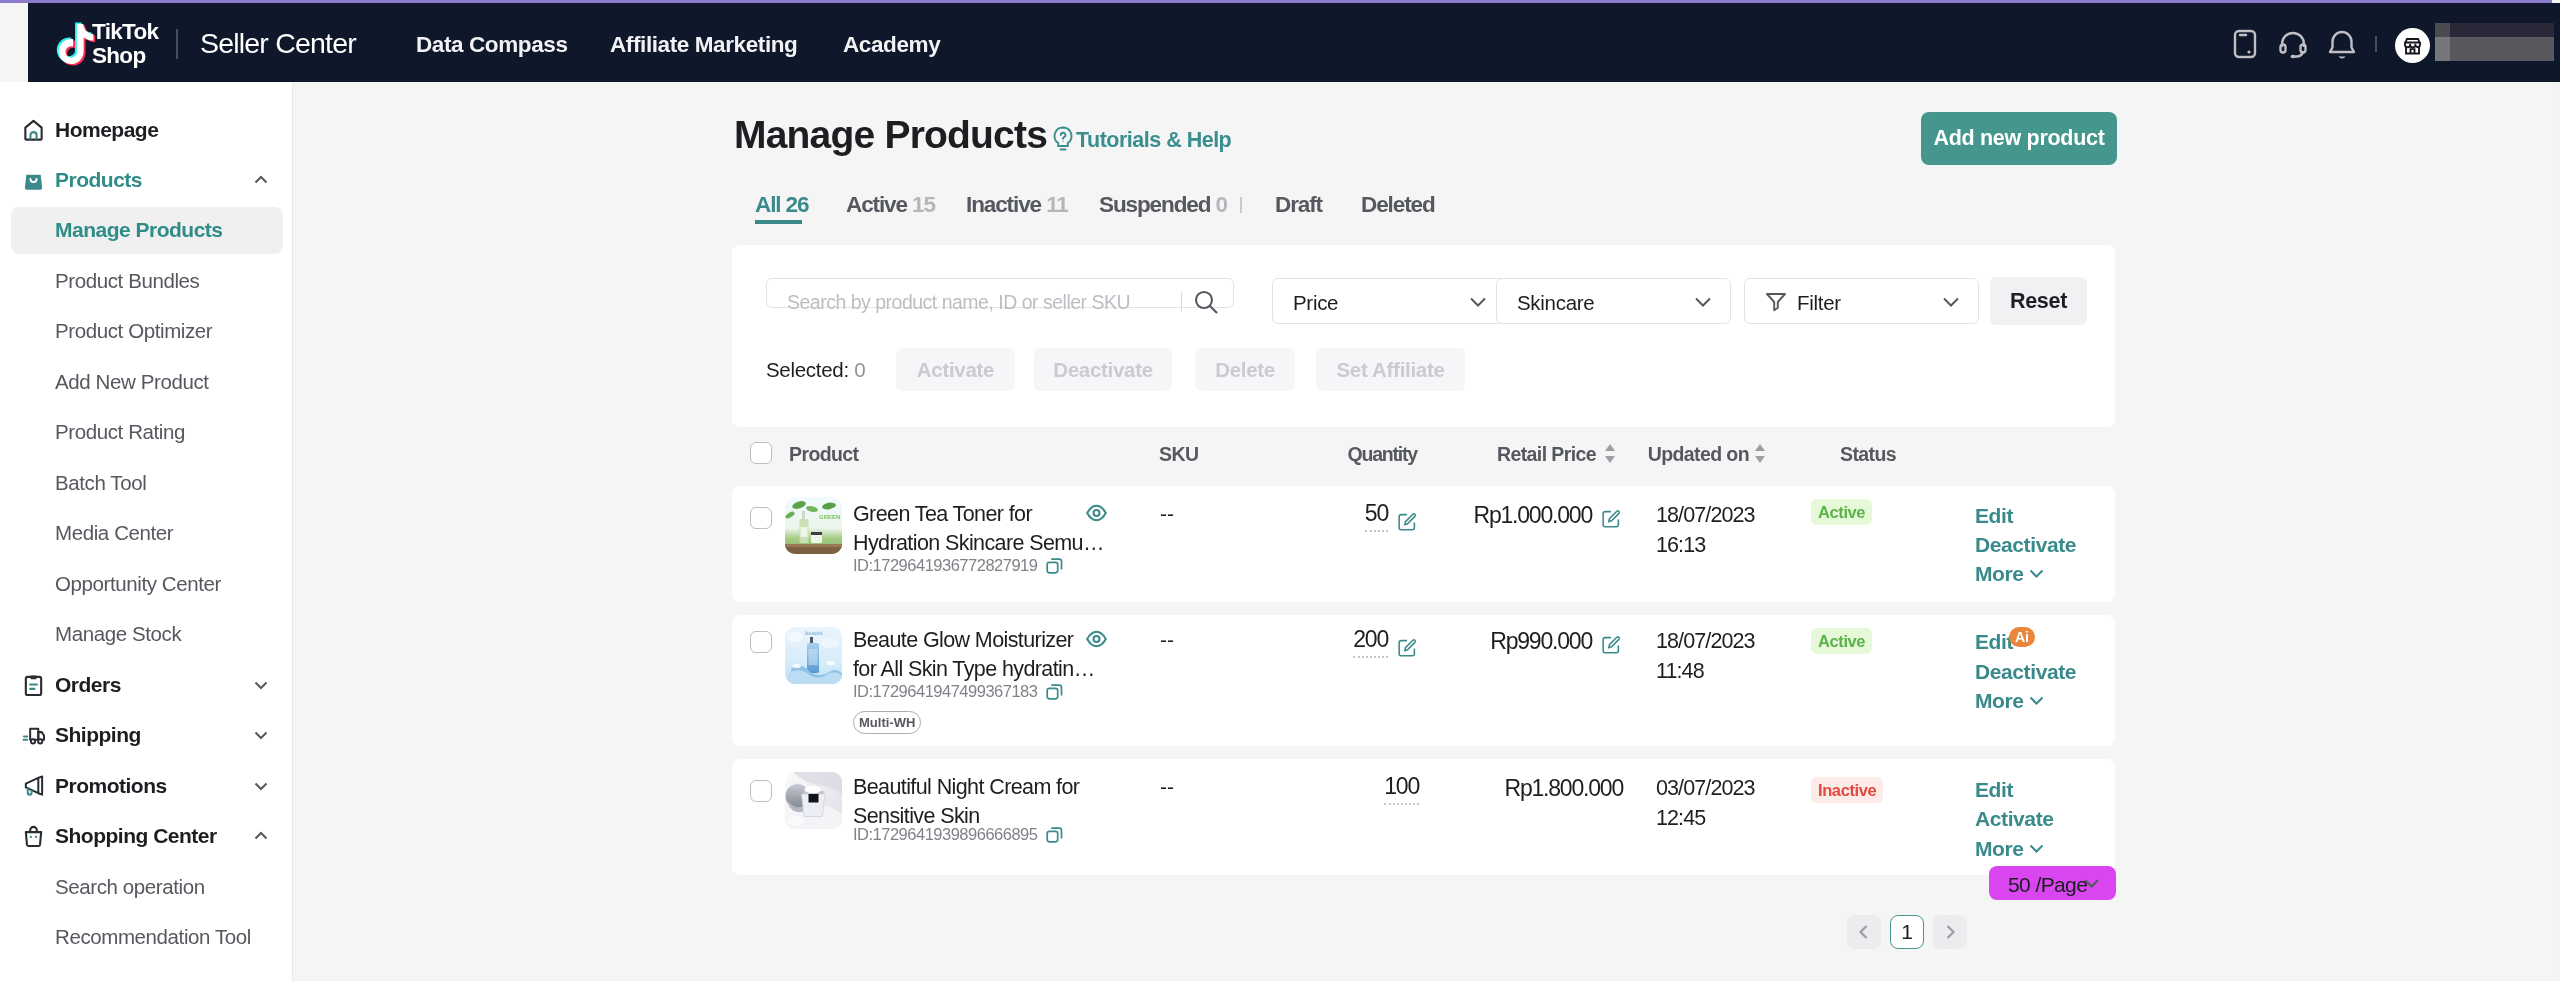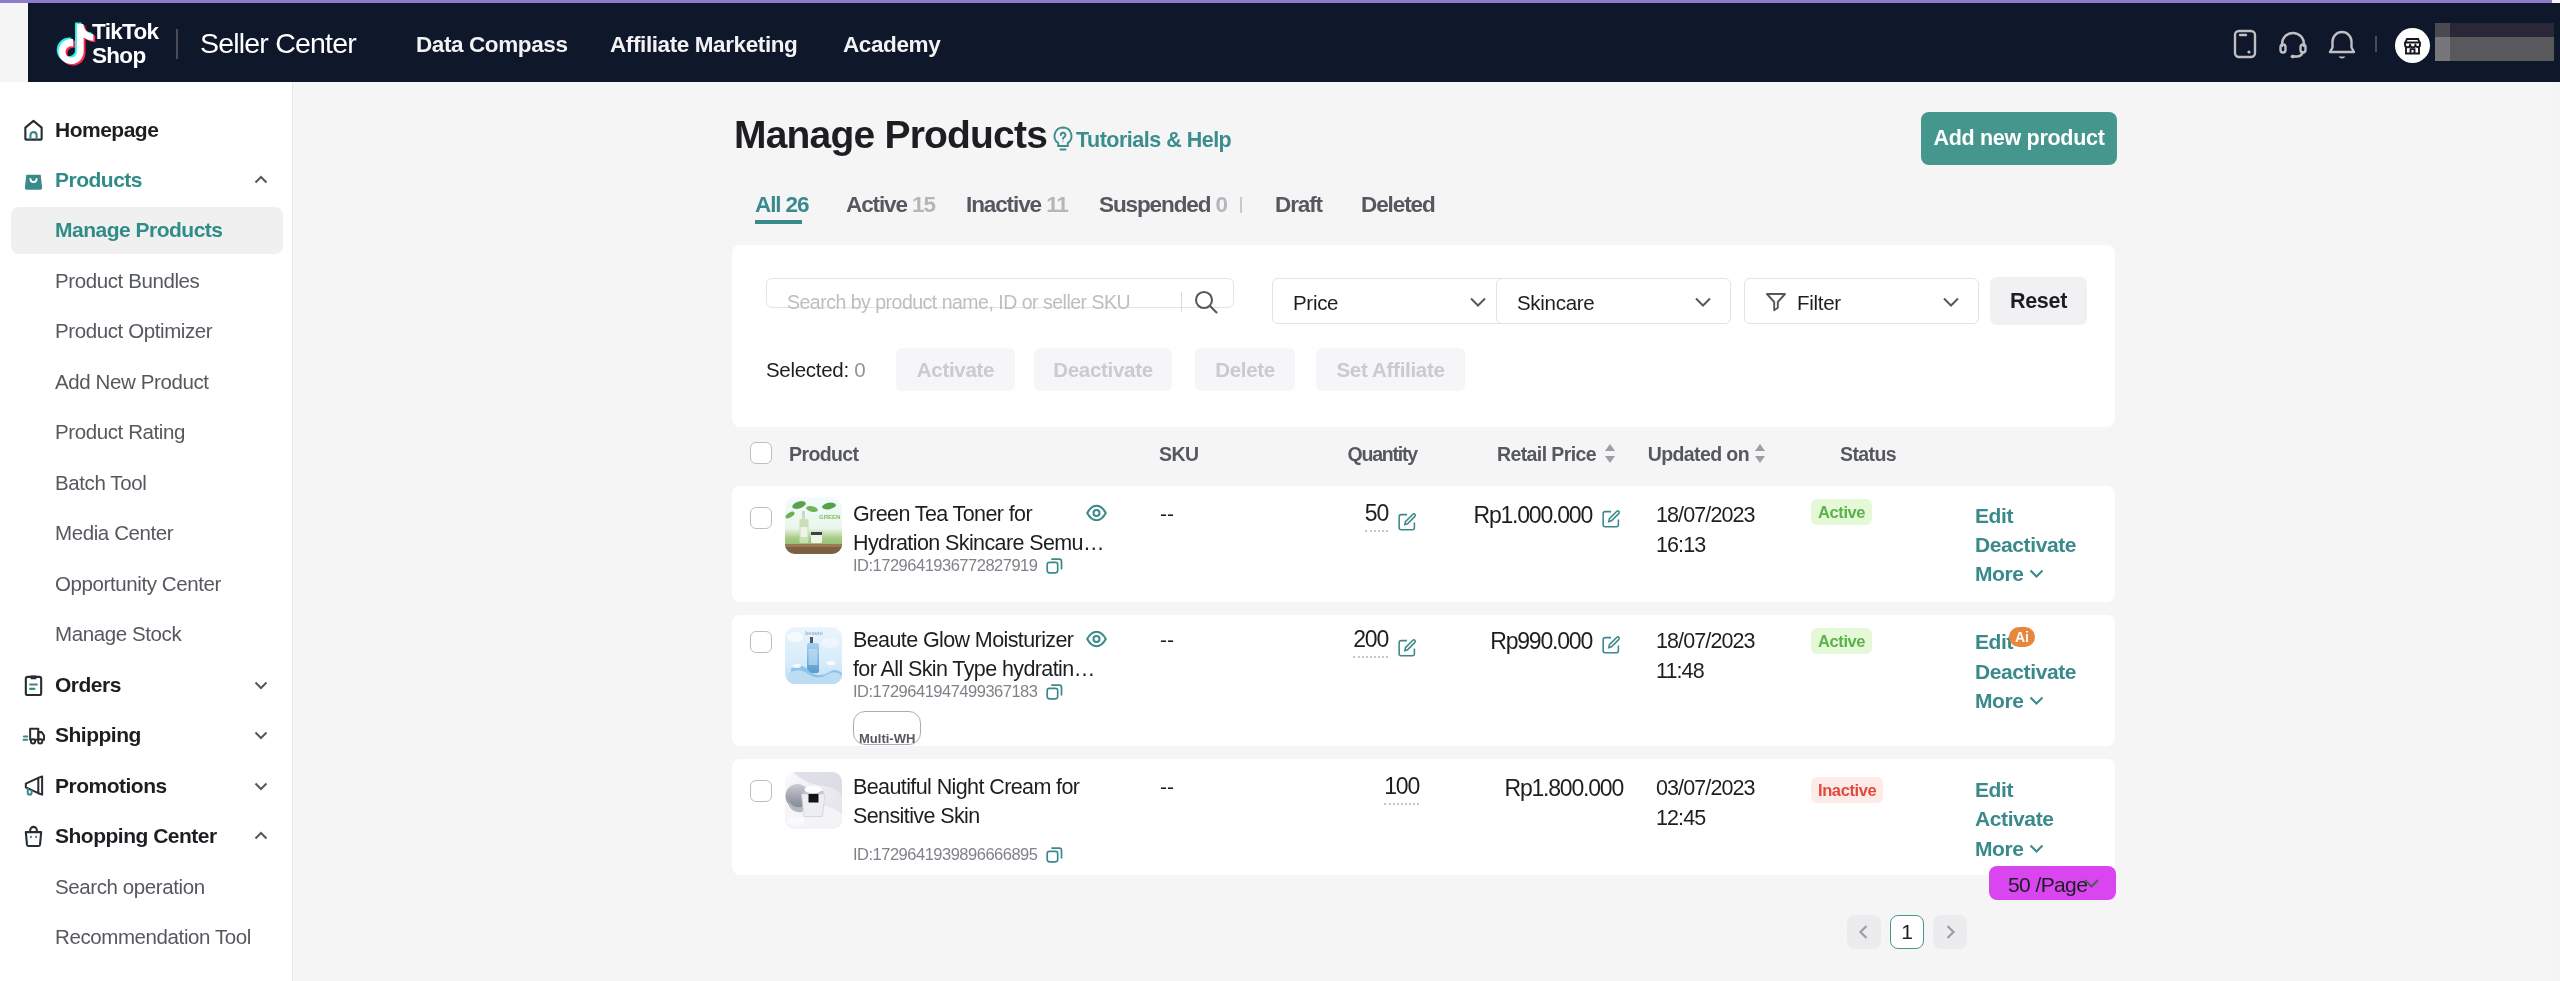--- a/index.html
+++ b/index.html
@@ -61,21 +61,21 @@
 .pid { position:absolute; left:121px; font-size:16.5px; color:#7f8288; letter-spacing:-0.5px; }
 .sku { position:absolute; left:428px; font-size:21px; color:#1c1e21; }
 .upd { position:absolute; left:924px; font-size:21.5px; color:#1c1e21; line-height:30px; letter-spacing:-0.9px; }
 .pill { position:absolute; left:1079px; height:26px; border-radius:6px; font-size:16.5px; font-weight:600; line-height:26px; padding:0 7px; letter-spacing:-0.4px; }
 .pill.act { background:#e5f8d8; color:#5bb24a; }
 .pill.inact { background:#fdebe8; color:#e2483f; }
 .alink { position:absolute; left:1243px; font-size:21px; font-weight:600; color:#3a8a8c; white-space:nowrap; letter-spacing:-0.4px; }
 .pimg { position:absolute; left:53px; width:57px; height:57px; border-radius:10px; overflow:hidden; }
 .qtyg, .priceg { position:absolute; display:flex; align-items:flex-end; gap:9px; font-size:23px; color:#1c1e21; letter-spacing:-1.2px; }
 .qnum { border-bottom:2px dotted #c3c5ca; padding-bottom:3px; }
-.mtag { position:absolute; left:121px; top:96px; height:23px; border:1px solid #aaadb2; border-radius:12px; font-size:13px; font-weight:600; color:#55585e; text-align:center; line-height:21px; padding:16px 5px; display:inline-block; white-space:nowrap; }
+.mtag { position:absolute; left:121px; top:96px; height:23px; border:1px solid #aaadb2; border-radius:12px; font-size:13px; font-weight:600; color:#55585e; text-align:center; line-height:21px; padding:0 5px; display:inline-block; white-space:nowrap; }
 .aibadge { position:absolute; left:1277px; top:12px; width:26px; height:20px; background:#e8873b; border-radius:10px; color:#fff; font-size:14px; font-weight:700; text-align:center; line-height:20px; }
 #pg1 { position:absolute; left:1890px; top:915px; width:34px; height:34px; background:#fff; border:1.5px solid #45978e; border-radius:8px; font-size:21px; color:#1c1e21; text-align:center; line-height:31px; }
 #ppage { position:absolute; left:1989px; top:866px; width:127px; height:34px; background:#d946ef; border-radius:8px; font-size:21px; color:#1c1e21; letter-spacing:-0.6px; }
 </style>
 </head>
 <body>
 <div id="topstrip"></div>
 <div id="scrollstrip"></div>
 <div id="hdr">
   <svg class="abs" style="left:28px;top:18px" width="40" height="46" viewBox="0 0 24 24">
@@ -431,21 +431,21 @@
       <circle cx="12.5" cy="24" r="12" fill="url(#g3b)"></circle>
       <path d="M2.5 27 a12 12 0 0 0 19 5.5 l-4.5 7.5 a13 13 0 0 1 -13 -6 z" fill="#b3b7c1"></path>
       <path d="M16.5 22 h23.5 l-2.6 22.5 h-18.3 z" fill="#eceef3"></path>
       <path d="M16.5 22 h23.5 l-2.6 22.5 h-18.3 z" fill="none" stroke="#cfd2da" stroke-width="0.8"></path>
       <rect x="23.5" y="21.5" width="10" height="9" fill="#131419"></rect>
       <path d="M18 19 h20.5 v3 h-20.5 z" fill="#c2c5ce"></path>
       <ellipse cx="28" cy="17.5" rx="8.5" ry="3.8" fill="#fdfdfe"></ellipse>
       <ellipse cx="11" cy="49" rx="9" ry="4.5" fill="#fafafc"></ellipse>
       </svg></div>
     <div class="ptitle" style="top:14px">Beautiful Night Cream for<br>Sensitive Skin</div>
-    <div class="pid" style="top:86px">ID:1729641939896666895&nbsp; <svg width="17" height="17" viewBox="0 0 17 17" fill="none" stroke="#3a8a8c" stroke-width="1.7" style="vertical-align:-3px">
+    <div class="pid" style="top:66px">ID:1729641939896666895&nbsp; <svg width="17" height="17" viewBox="0 0 17 17" fill="none" stroke="#3a8a8c" stroke-width="1.7" style="vertical-align:-3px">
           <rect x="1.2" y="5.3" width="10.5" height="10.5" rx="2.2"></rect>
           <path d="M5.3 2.2 h8 a2.2 2.2 0 0 1 2.2 2.2 v8"></path>
         </svg></div>
     <div class="sku" style="top:16px">--</div>
     <div class="qtyg" style="right:696px;top:14px">
         <span class="qnum">100</span>
       </div>
     <div class="priceg" style="right:492px;top:16px">
         <span>Rp1.800.000</span>
       </div>

